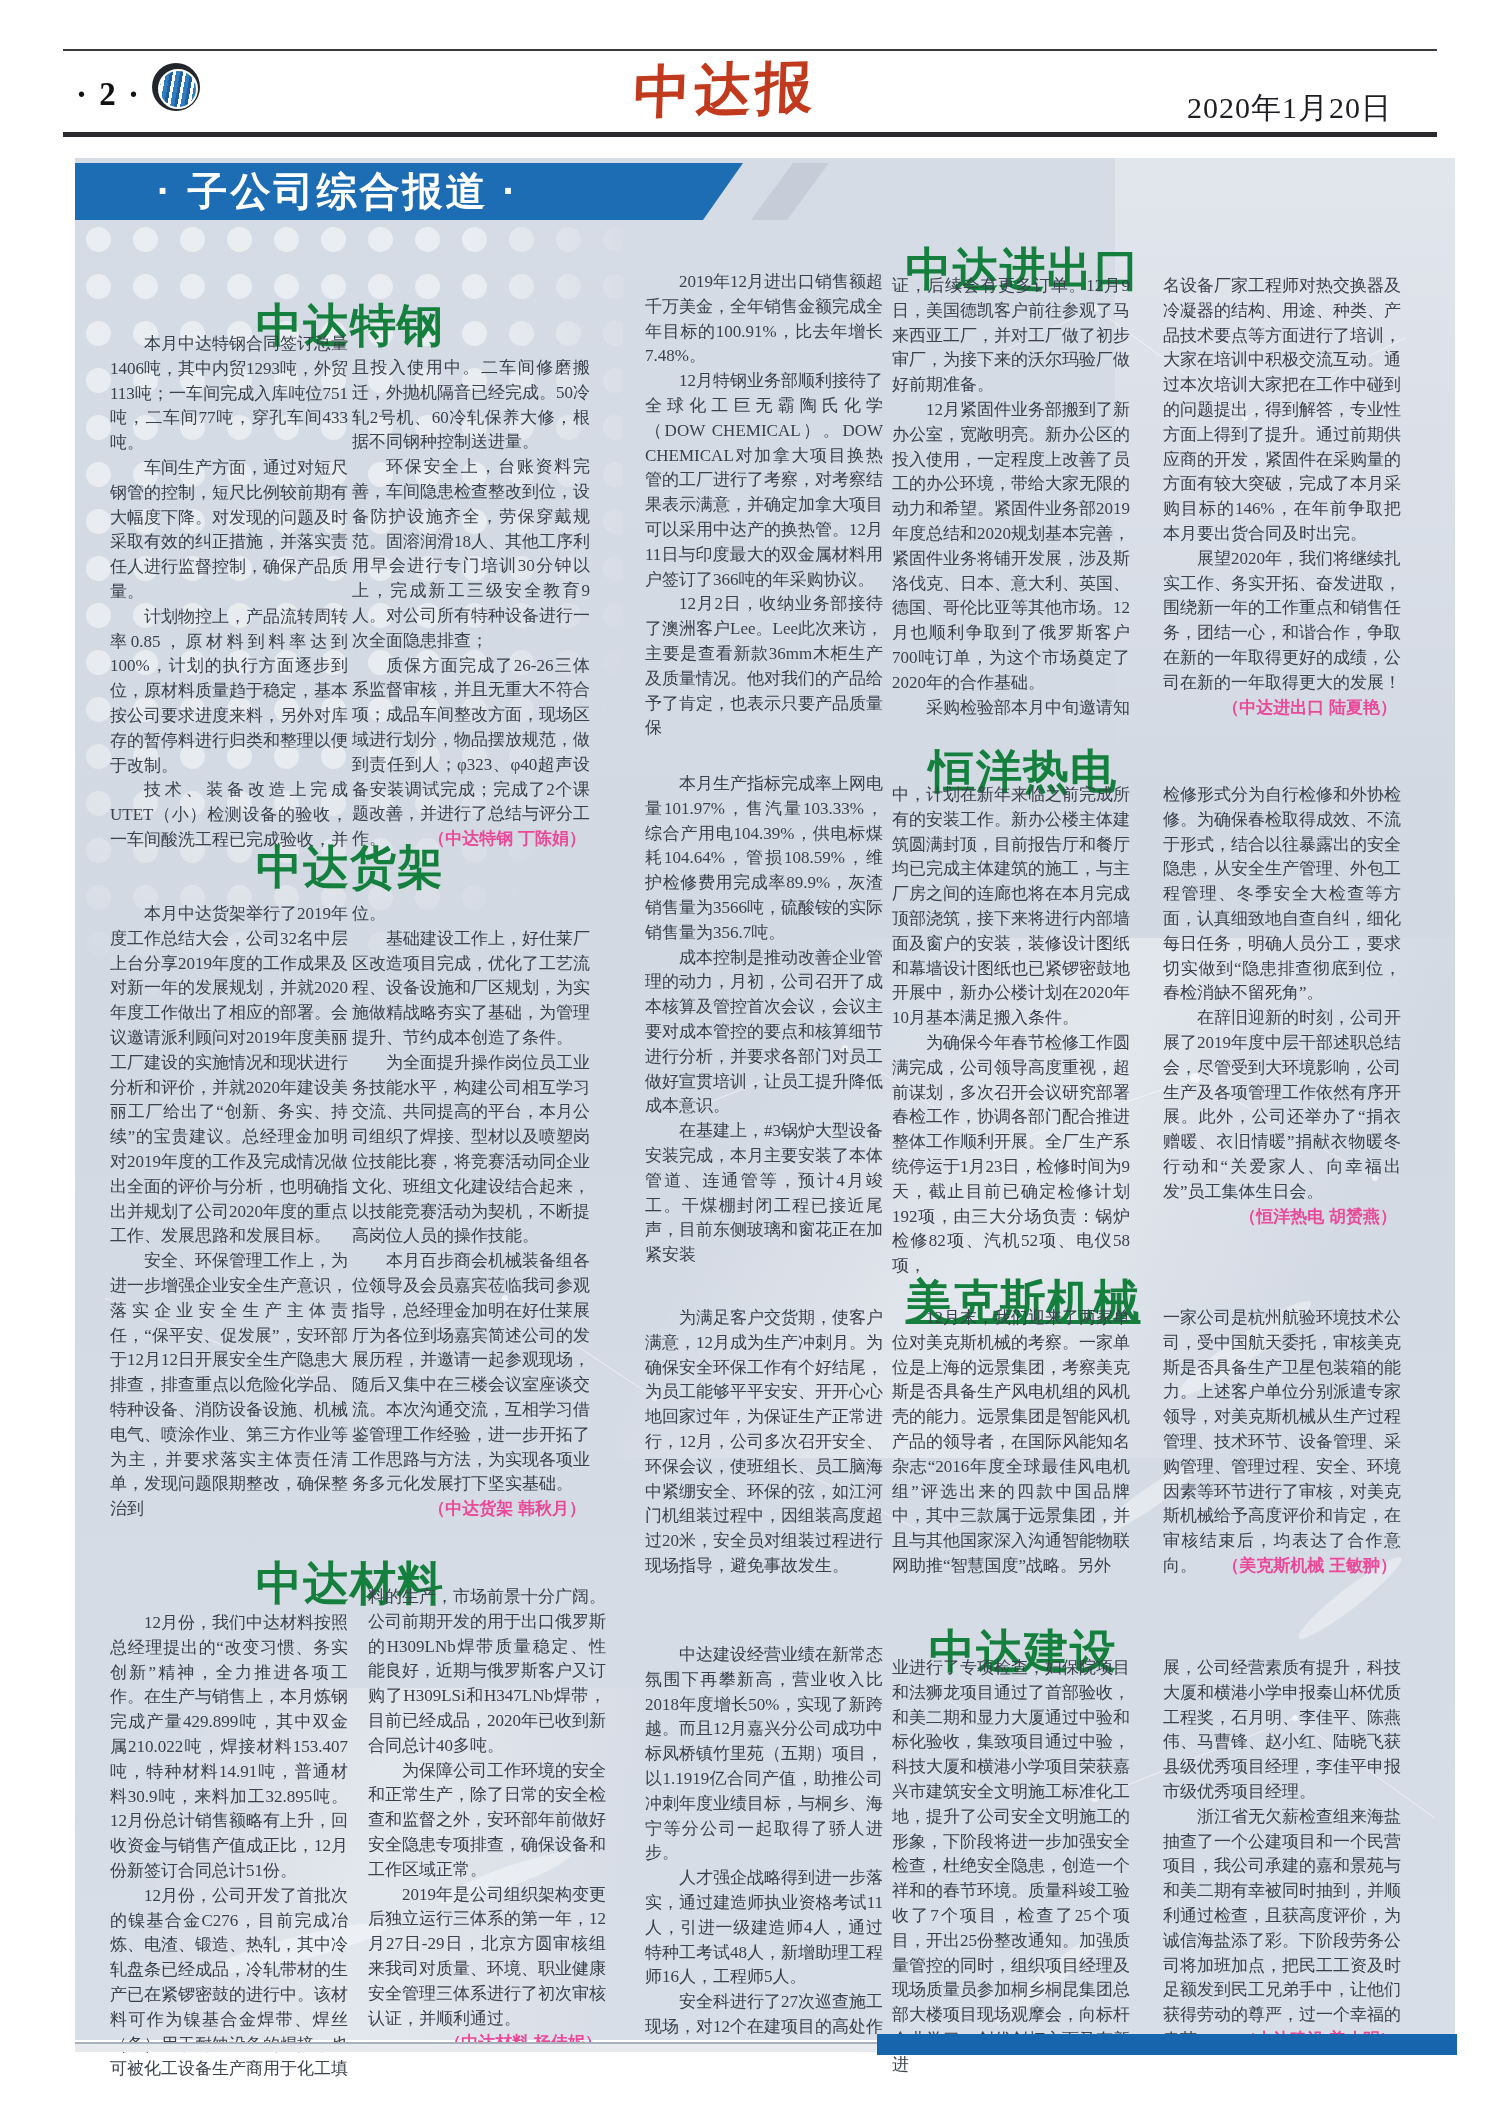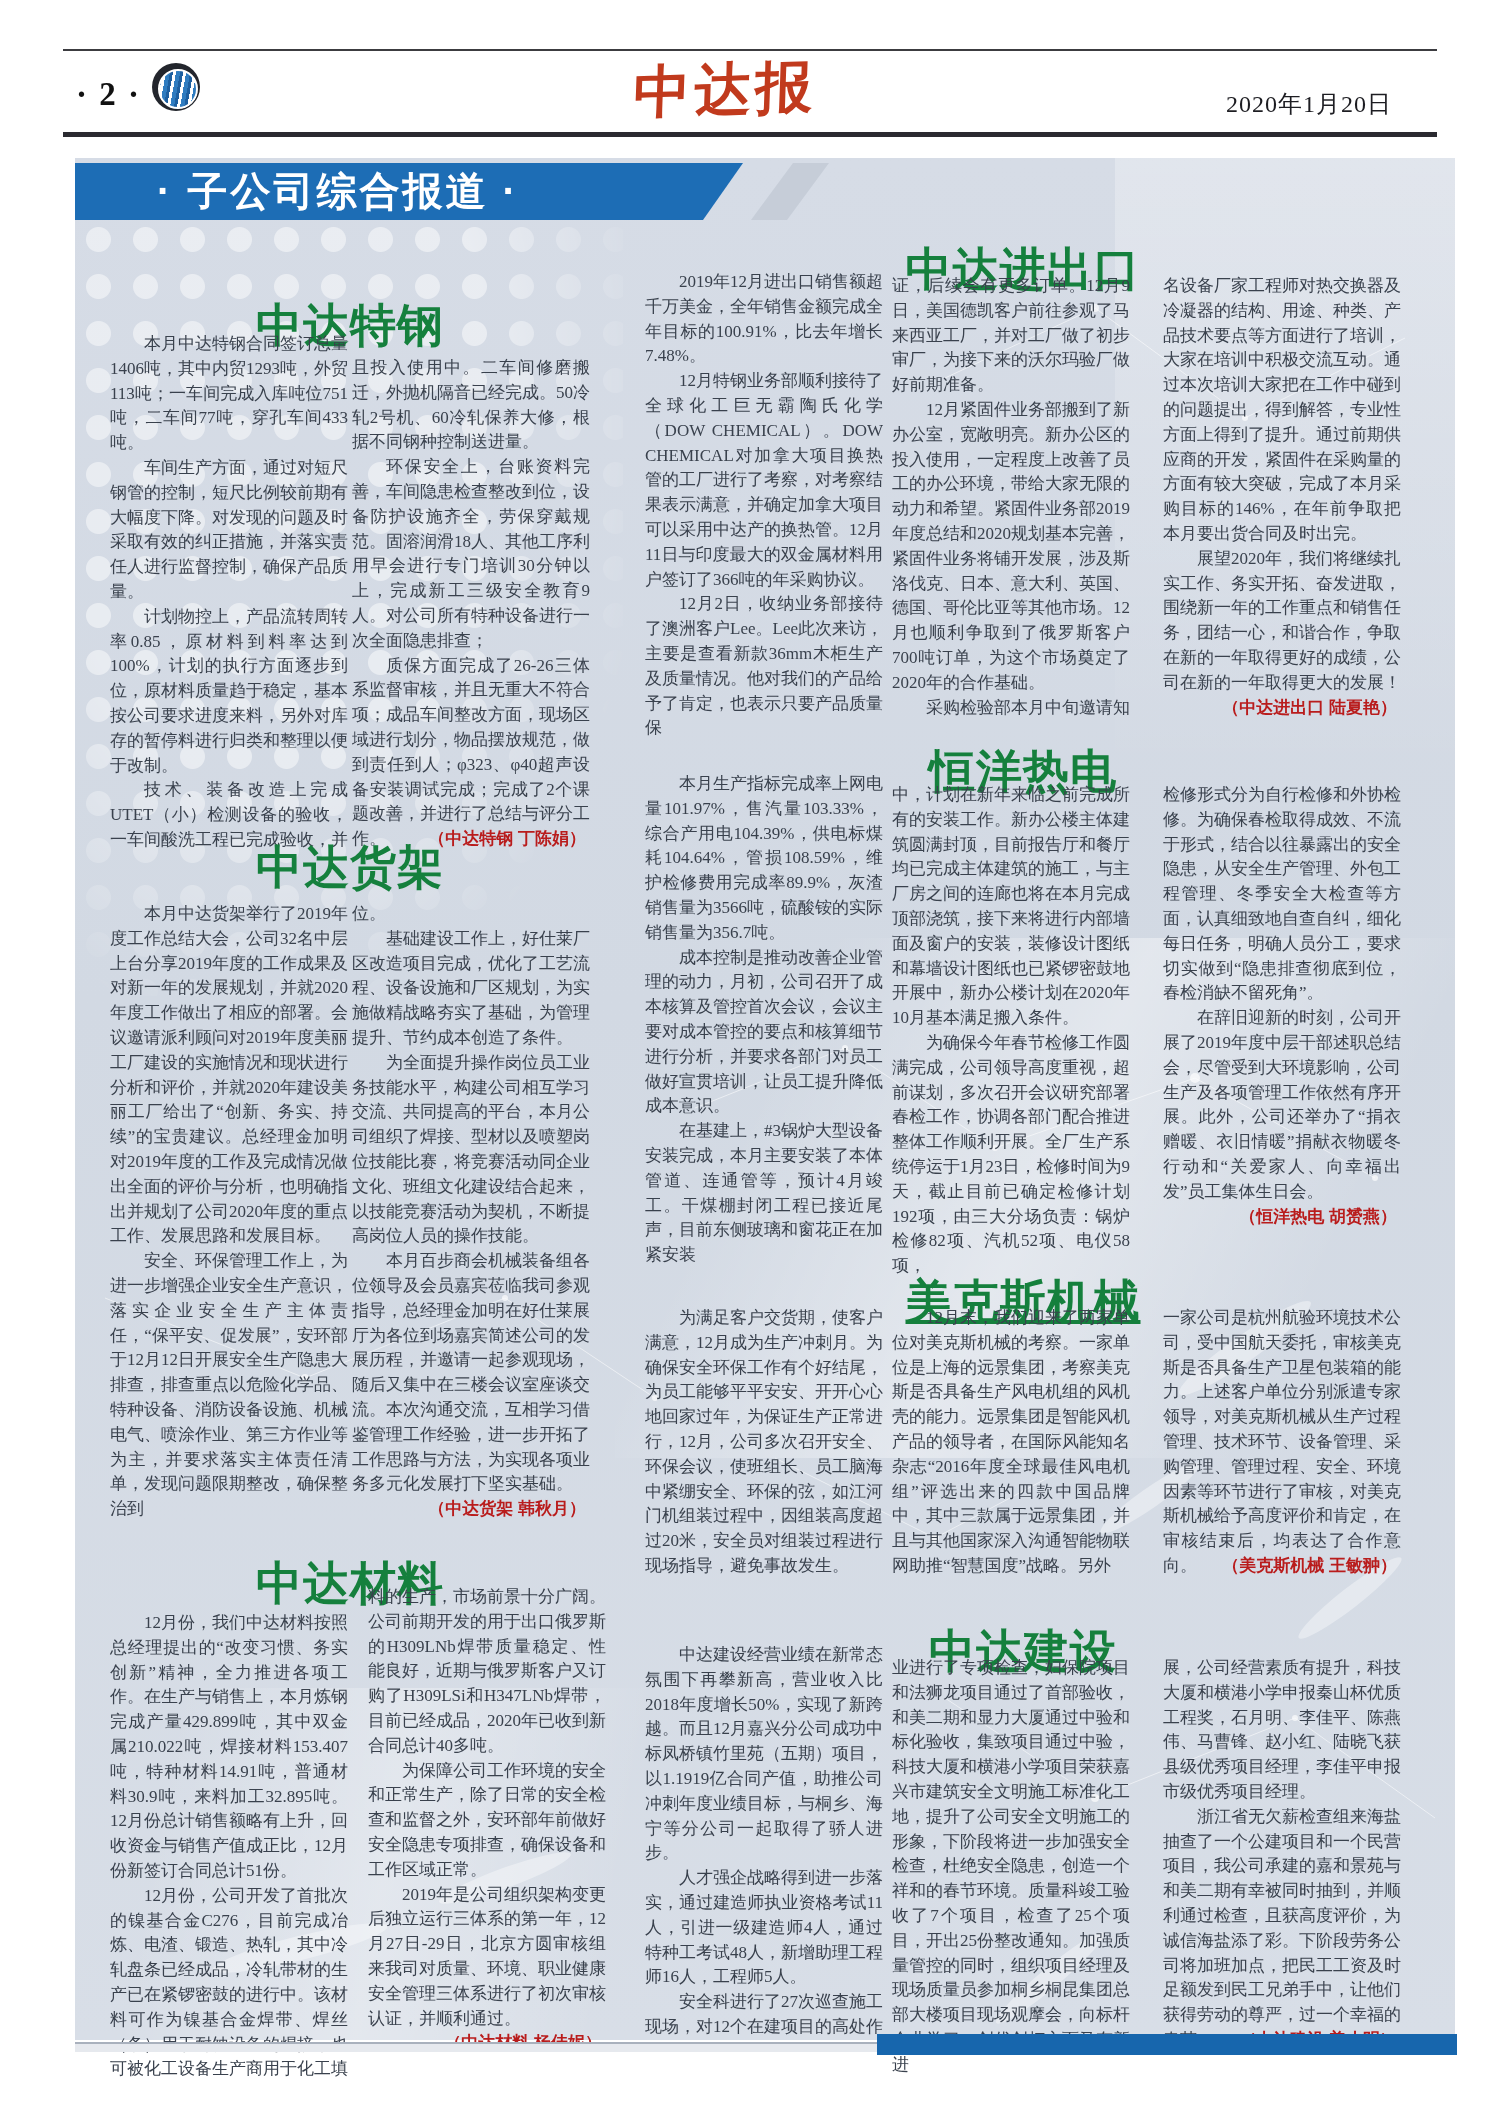--- a/index.html
+++ b/index.html
@@ -11,21 +11,21 @@
   .rule-thick{position:absolute;left:63px;top:132px;width:1374px;height:5px;background:#2b2a30;}
   .page-num{position:absolute;left:76px;top:76px;font-size:33px;font-weight:bold;color:#111;letter-spacing:2px;}
   .logo{position:absolute;left:153px;top:64px;width:46px;height:46px;border-radius:50%;
         background:#23262d;box-shadow:0 0 0 1px #23262d;overflow:hidden;}
   .logo .globe{position:absolute;left:5px;top:5px;width:36px;height:36px;border-radius:50%;
         background:repeating-linear-gradient(100deg,#1d5fa0 0 3px,#ffffff 3px 6px,#2f7cc0 6px 10px);
         border:2px solid #fff;}
   .masthead{position:absolute;left:560px;top:52px;width:330px;text-align:center;
         font-size:57px;font-weight:bold;color:var(--c-masthead_red,#c13a1d);
         transform:rotate(-2deg) skewX(-4deg);letter-spacing:4px;}
-  .issue-date{position:absolute;right:108px;top:88px;font-size:24px;color:#1d1d22;letter-spacing:1px;}
+  .issue-date{position:absolute;right:108px;top:88px;font-size:30px;color:#1d1d22;letter-spacing:1px;}
 
   
   .panel{position:absolute;left:75px;top:158px;width:1380px;height:1882px;
          background:linear-gradient(180deg,#d6dce6 0%,#d2d9e3 45%,#d8dee7 100%);}
   .dots{position:absolute;left:0px;top:58px;width:548px;height:780px;
         background-image:radial-gradient(circle,rgba(255,255,255,.48) 12px,rgba(255,255,255,0) 13px);
         background-size:47px 47px;
         -webkit-mask-image:radial-gradient(ellipse at 35% 25%,#000 45%,transparent 78%);
         mask-image:radial-gradient(ellipse at 35% 25%,#000 45%,transparent 78%);}
   .glow{position:absolute;pointer-events:none;}
@@ -45,21 +45,21 @@
 
   
   .art-title{position:absolute;text-align:center;font-weight:bold;color:#15803d;
              font-size:46px;line-height:52px;letter-spacing:1px;}
   .t-left{left:110px;width:480px;}
   .t-right{left:645px;width:756px;}
   .seg{position:absolute;width:238px;font-size:17px;line-height:24.8px;color:#39414d;
        text-align:justify;}
   .seg p{margin:0;text-indent:2em;}
   .seg p.ni{text-indent:0;}
-  .sign{font-family:"Liberation Sans",sans-serif;font-weight:bold;color:#b91c1c;
+  .sign{font-family:"Liberation Sans",sans-serif;font-weight:bold;color:#ec4899;
         text-align:right;padding-right:4px;font-size:17px;line-height:24.8px;}
   .sign.lift{margin-top:-24.8px;}
 
   
   #teg-t{top:262px;} #teg-c1{left:110px;top:332px;} #teg-c2{left:352px;top:332px;margin-top:24px;}
   #huo-t{top:804px;} #huo-c1{left:110px;top:902px;} #huo-c2{left:352px;top:902px;}
   #cai-t{top:1520px;} #cai-c1{left:110px;top:1611px;} #cai-c2{left:368px;top:1585px;}
   #jin-t{top:206px;} #jin-c3{left:645px;top:270px;} #jin-c4{left:892px;top:274px;} #jin-c5{left:1163px;top:274px;}
   #hen-t{top:708px;} #hen-c3{left:645px;top:772px;} #hen-c4{left:892px;top:783px;} #hen-c5{left:1163px;top:783px;}
   #mei-t{top:1238px;text-decoration:underline;} #mei-c3{left:645px;top:1306px;} #mei-c4{left:892px;top:1306px;} #mei-c5{left:1163px;top:1306px;}

